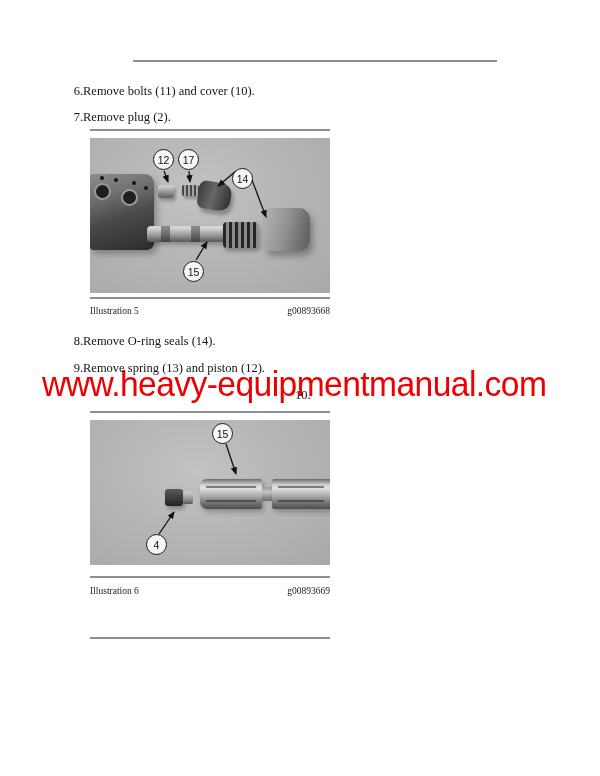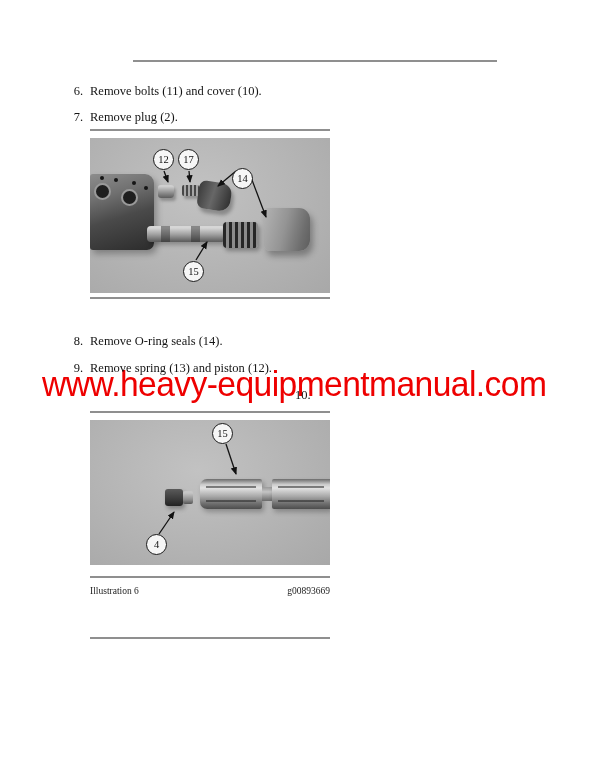--- a/index.html
+++ b/index.html
@@ -4,33 +4,33 @@
 <style>
   * { margin:0; padding:0; box-sizing:border-box; }
   html,body { background:#ffffff; }
   #page {
     position:relative; width:600px; height:776px; background:#ffffff;
     font-family:"Liberation Serif", serif; color:#141414; overflow:hidden;
   }
   .rule { position:absolute; height:2px; background:#8f8f8f; }
   .step { position:absolute; left:58px; width:480px; font-size:12.5px; line-height:14px; display:flex; }
   .step .num { width:25px; text-align:right; flex:0 0 25px; }
-  .step .txt { margin-left:7px; }
+  .step .txt { }
   .caption { position:absolute; left:90px; width:240px; display:flex; justify-content:space-between; font-size:9.5px; color:#1c1c1c; }
   .photo { position:absolute; left:90px; width:240px; background:
       radial-gradient(ellipse at 45% 35%, #c2c2c2 0%, #b4b4b4 55%, #a8a8a8 100%);
     overflow:hidden; }
   .p1 { top:138px; height:155px; }
   .p2 { top:420px; height:145px; }
   .part { position:absolute; }
   .callout {
     position:absolute; width:21px; height:21px; border-radius:50%;
     background:#f6f6f6; border:1.6px solid #1b1b1b; z-index:5;
     display:flex; align-items:center; justify-content:center;
-    font-family:Liberation Serif, serif; font-size:10.5px; color:#111;
+    font-family:Liberation Sans, sans-serif; font-size:10.5px; color:#111;
   }
   .ph-svg { position:absolute; left:0; top:0; z-index:4; }
   
   .valve-body { left:0; top:36px; width:64px; height:76px;
     background:linear-gradient(163deg,#8d8d8d 0%,#707070 28%,#4a4a4a 55%,#2c2c2c 100%);
     border-radius:3px 9px 7px 3px; box-shadow:3px 4px 6px rgba(0,0,0,.28); }
   .bore { position:absolute; border-radius:50%; background:#1f1f1f; border:2px solid #9a9a9a; width:17px; height:17px; }
   .dot { position:absolute; width:4px; height:4px; border-radius:50%; background:#161616; }
   .piston12 { left:68px; top:47px; width:16px; height:13px; border-radius:3px;
     background:linear-gradient(180deg,#cfcfcf 10%,#8e8e8e 60%,#5c5c5c 100%);
@@ -123,20 +123,24 @@
       <line x1="106" y1="122" x2="117" y2="104" stroke="#111" stroke-width="1.3" marker-end="url(#ah)"></line>
     </svg>
 
     <div class="callout" style="left:63px; top:11px;">12</div>
     <div class="callout" style="left:88px; top:11px;">17</div>
     <div class="callout" style="left:142px; top:30px;">14</div>
     <div class="callout" style="left:93px; top:123px;">15</div>
   </div>
 
   <div class="rule" style="left:90px; top:297px; width:240px;"></div>
+  <div class="caption" style="top:306px;">
+    <span>Illustration 5</span>
+    <span>g00893668</span>
+  </div>
 
   <div class="step" style="top:334px;">
     <span class="num">8.</span>
     <span class="txt">Remove O-ring seals (14).</span>
   </div>
   <div class="step" style="top:361px;">
     <span class="num">9.</span>
     <span class="txt">Remove spring (13) and piston (12).</span>
   </div>
   <div class="step" style="top:388px;justify-content:center;">

